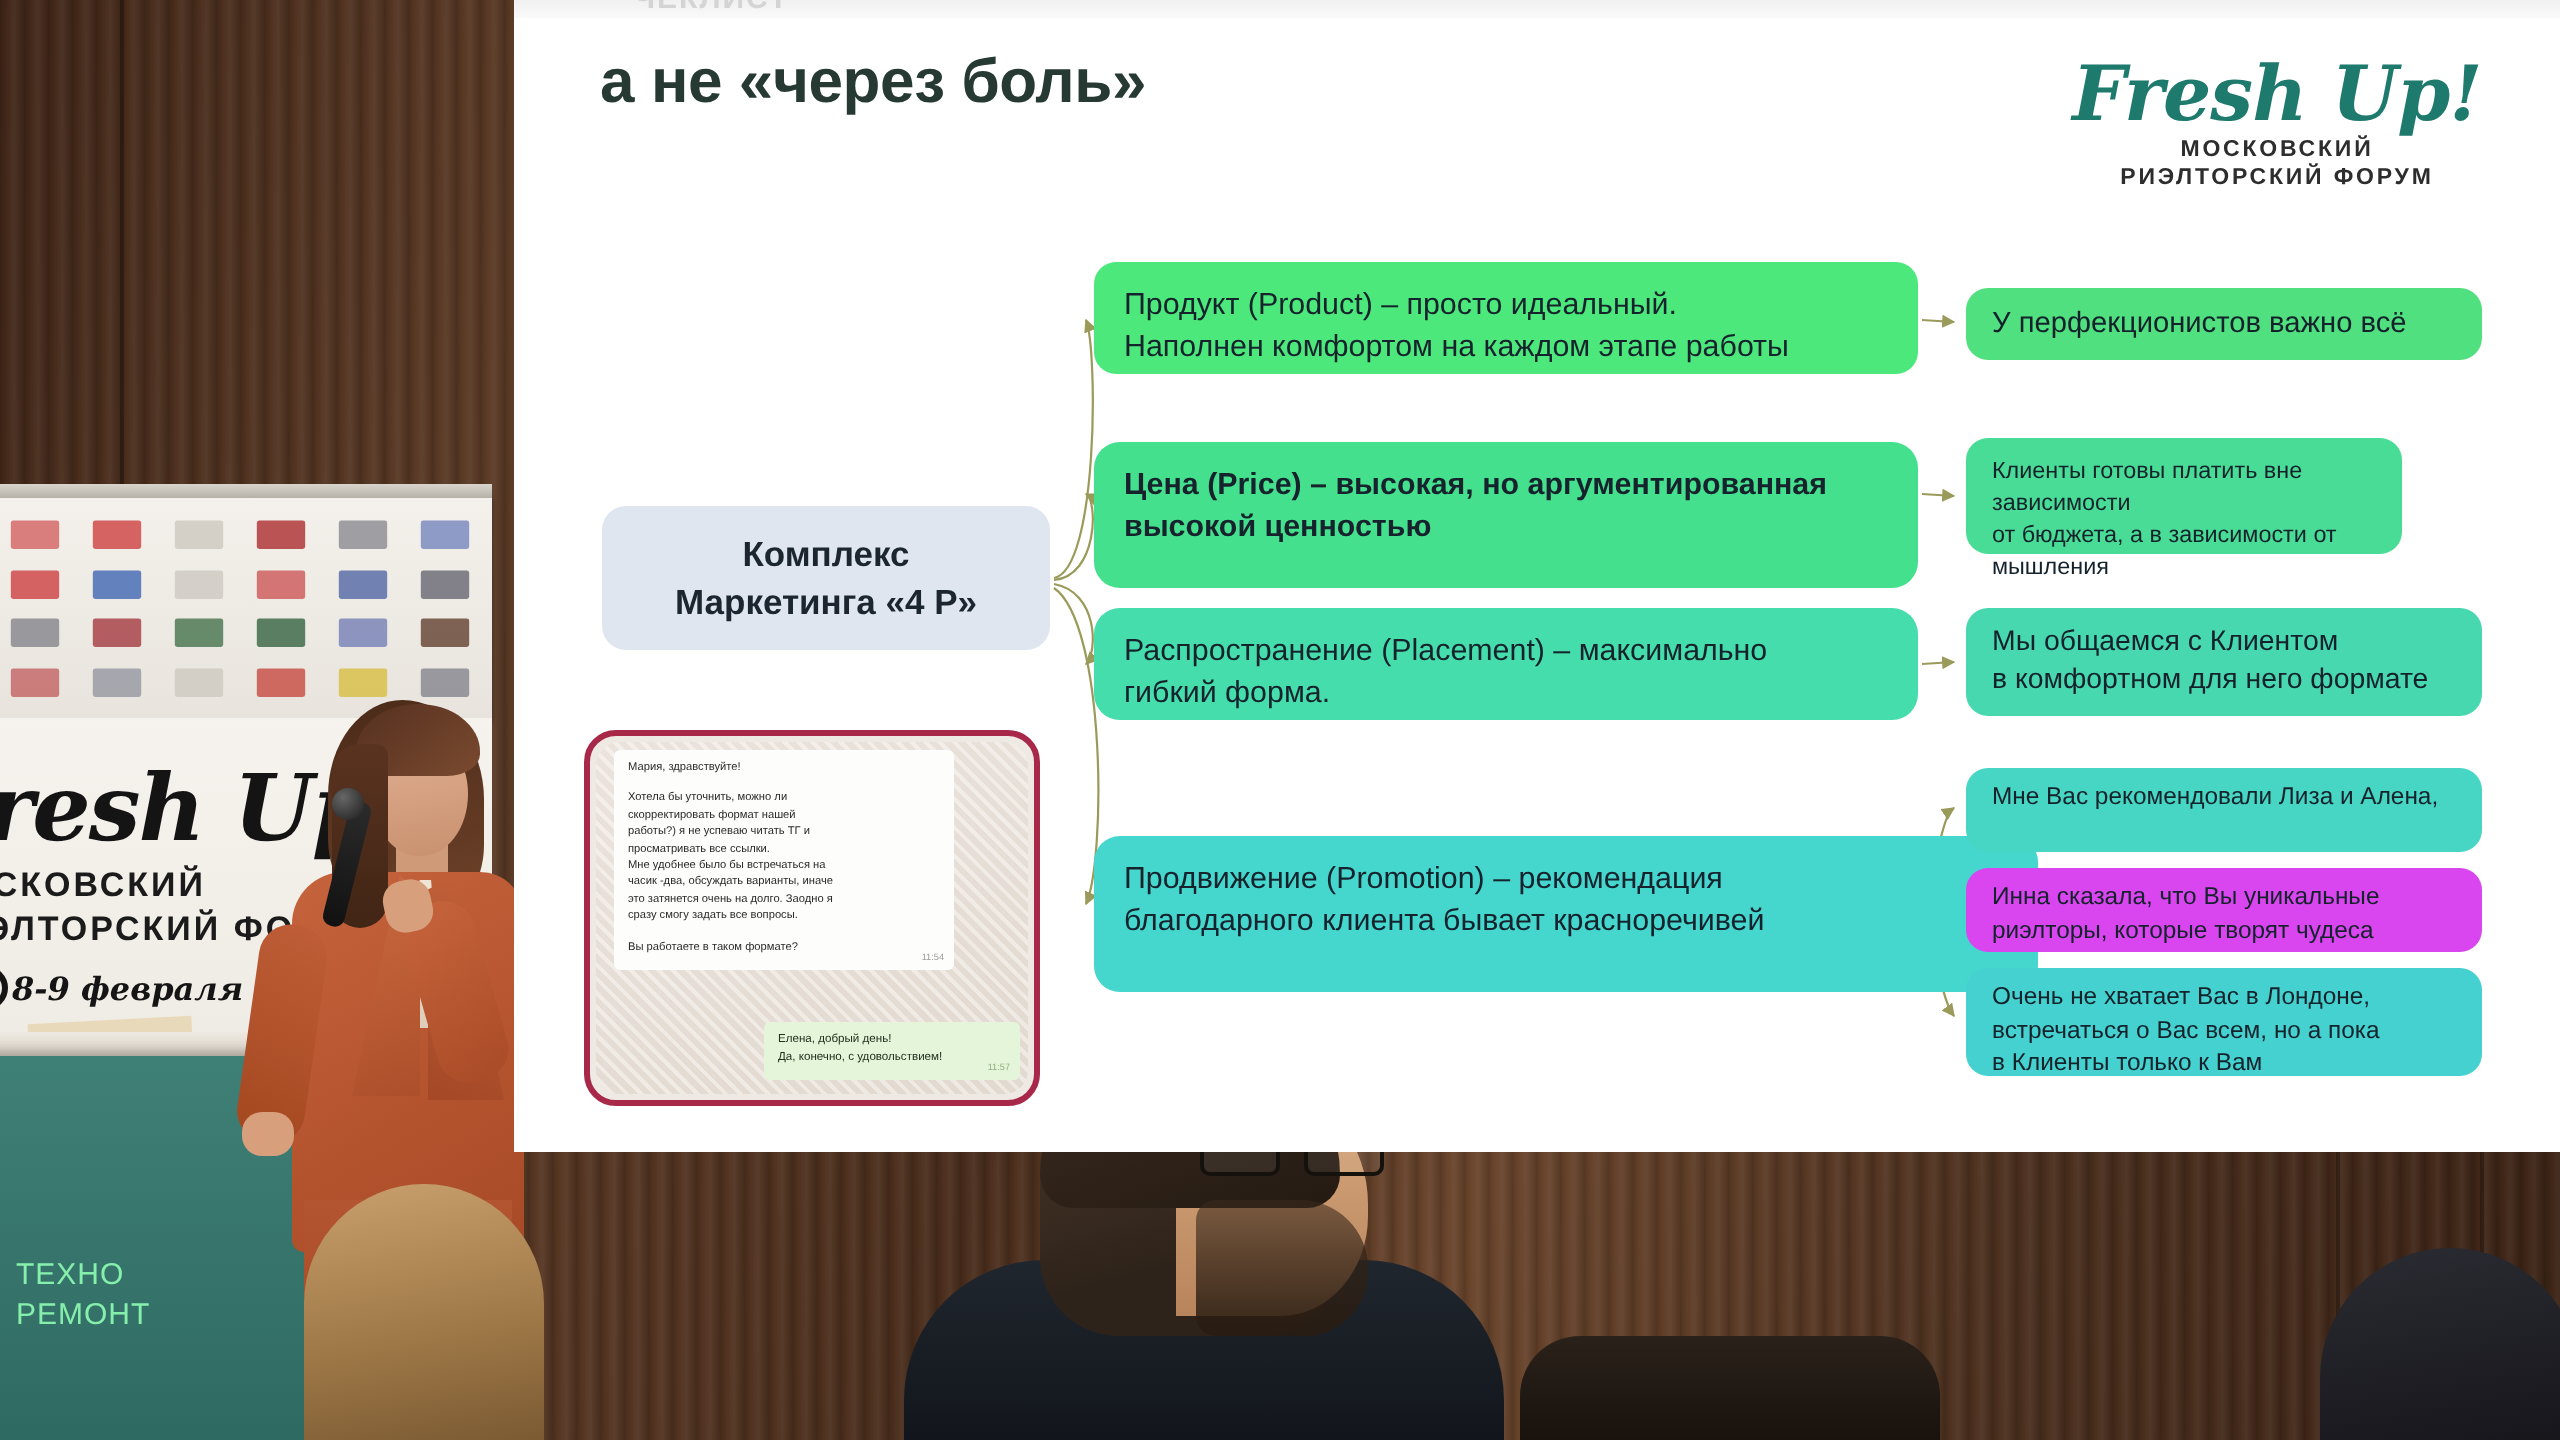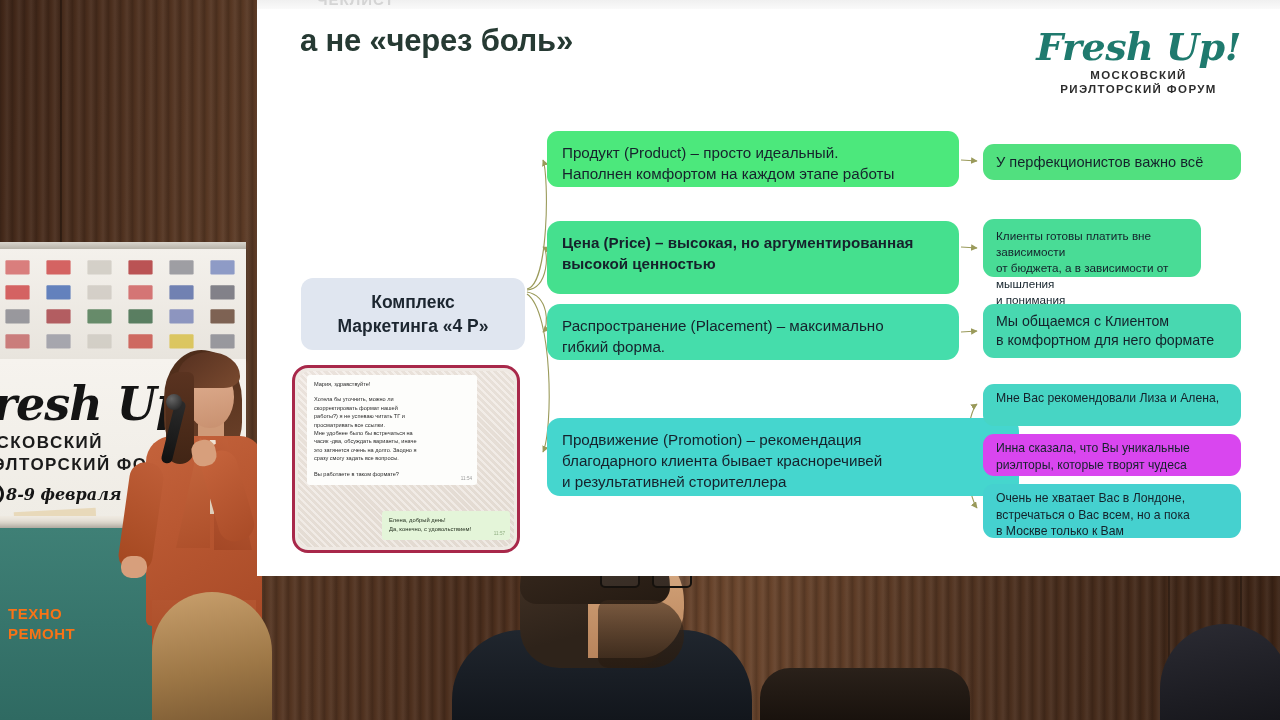--- a/index.html
+++ b/index.html
@@ -88,22 +88,22 @@
   .podium-top {
     position:absolute; left:-14px; top:516px; width:220px; height:16px;
     background:linear-gradient(180deg,#efeae1,#cfc8bb);
     border-radius:3px;
   }
   .podium-paper {
     position:absolute; left:14px; top:510px; width:82px; height:12px;
     background:#e8d9ba; transform:rotate(-3deg);
   }
   .podium-text {
-    position:absolute; left:8px; top:604px;
-    color:#f97316; font-weight:bold; font-size:15px; line-height:20px;
+    position:absolute; left:8px; top:628px;
+    color:#86efac; font-weight:normal; font-size:15px; line-height:20px;
     letter-spacing:.5px;
   }
   
   .p-hair {
     position:absolute; left:164px; top:350px; width:78px; height:108px;
     background:linear-gradient(160deg,#4a2a18,#6e422a);
     border-radius:42px 46px 30px 34px / 54px 56px 40px 44px;
     z-index:4;
   }
   .p-face {
@@ -271,21 +271,21 @@
   }
   .logo-line1, .logo-line2 {
     font-size:11.5px; font-weight:bold; color:#2d2d2d; letter-spacing:1.4px;
     line-height:14px;
   }
 
   
   .hub {
     position:absolute; left:44px; top:253px; width:224px; height:72px;
     background:#e0e6f0; border-radius:12px;
-    display:flex; align-items:center; justify-content:center;margin-top:25px;
+    display:flex; align-items:center; justify-content:center;
   }
   .hub-text {
     text-align:center; font-weight:bold; font-size:17.5px; line-height:24px; color:#1c2630;
   }
 
   
   .mbox {
     position:absolute; left:290px; border-radius:13px;
     padding:11px 15px 11px 15px;
     font-size:15.2px; line-height:21px; color:#16222c;
@@ -485,46 +485,44 @@
     <div>Цена (Price) – высокая, но аргументированная</div>
     <div>высокой ценностью</div>
   </div>
   <div class="mbox" id="mbox2" style="background: rgb(69, 221, 171);">
     <div> Распространение (Placement) – максимально</div>
     <div>гибкий форма.</div>
   </div>
   <div class="mbox" id="mbox3" style="background: rgb(69, 214, 206);">
     <div>Продвижение (Promotion) – рекомендация</div>
     <div>благодарного клиента бывает красноречивей</div>
-    <div>и результативней сторителлера</div>
   </div>
 
   <div class="rbox" id="rbox0" style="background: rgb(81, 224, 127);">
     <div>У перфекционистов важно всё</div>
   </div>
   <div class="rbox" id="rbox1" style="background: rgb(73, 220, 150);">
     <div>Клиенты готовы платить вне зависимости</div>
     <div>от бюджета, а в зависимости от мышления</div>
-    <div>и понимания</div>
   </div>
   <div class="rbox" id="rbox2" style="background: rgb(72, 216, 176);">
     <div>Мы общаемся с Клиентом</div>
     <div>в комфортном для него формате</div>
   </div>
   <div class="rbox" id="rbox3" style="background: rgb(71, 213, 196);">
     <div>Мне Вас рекомендовали Лиза и Алена,</div>
   </div>
   <div class="rbox" id="rbox4" style="background: #d946ef;">
     <div>Инна сказала, что Вы уникальные</div>
     <div>риэлторы, которые творят чудеса</div>
   </div>
   <div class="rbox" id="rbox5" style="background: rgb(69, 209, 207);">
     <div>Очень не хватает Вас в Лондоне,</div>
     <div>встречаться о Вас всем, но а пока</div>
-    <div>в Москве только к Вам</div>
+    <div>в Клиенты только к Вам</div>
   </div>
 
   <div class="chat-card">
     <div class="chat-inner">
       <div class="bub-in">
         <div class="greet">Мария, здравствуйте!</div>
         <div>Хотела бы уточнить, можно ли</div>
         <div>скорректировать формат нашей</div>
         <div>работы?) я не успеваю читать ТГ и</div>
         <div>просматривать все ссылки.</div>

